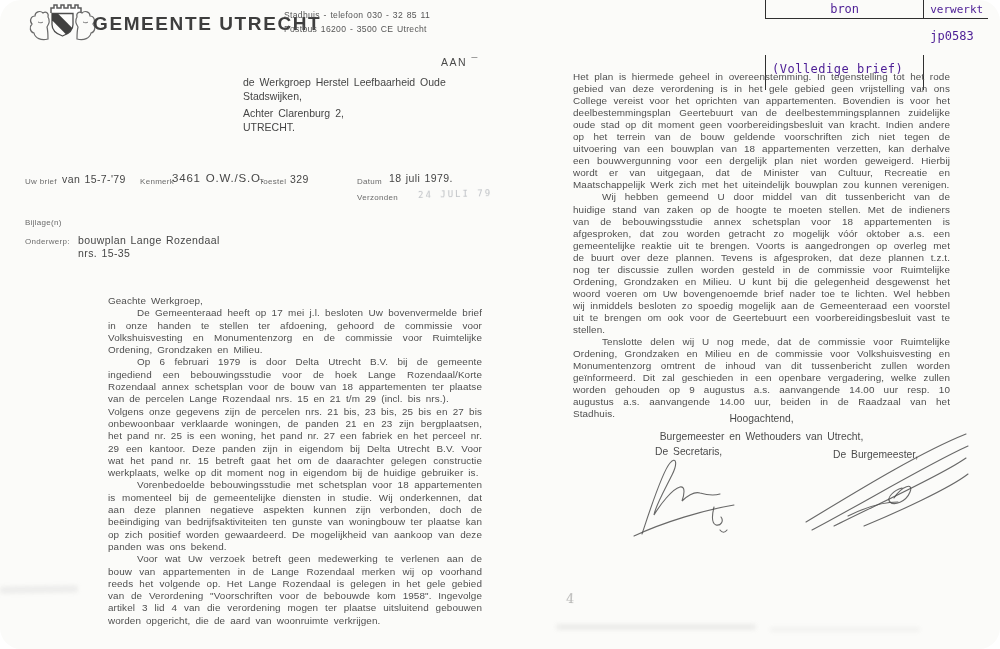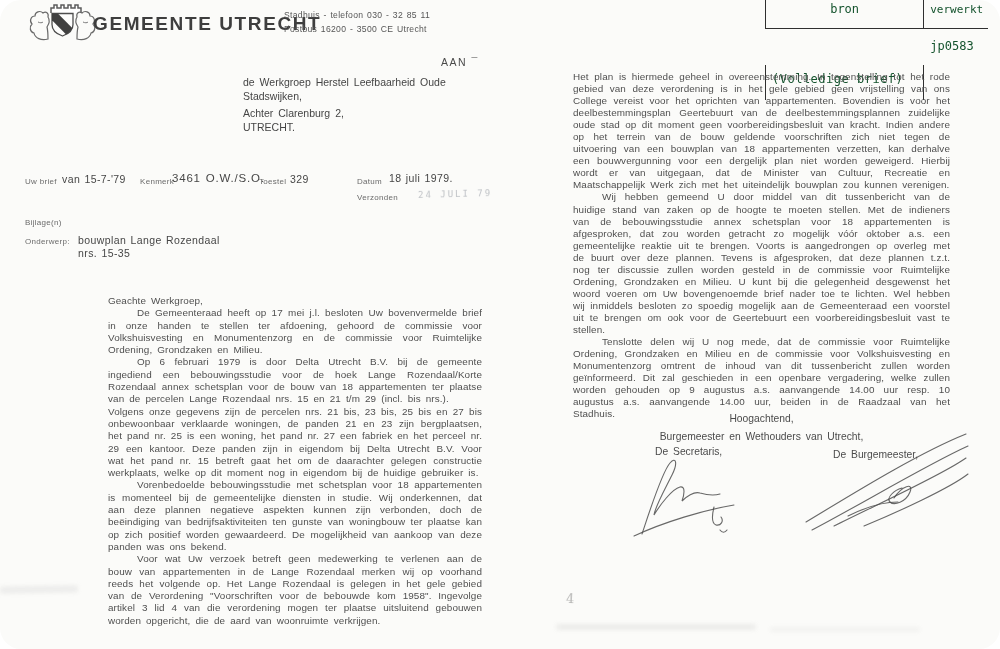--- a/index.html
+++ b/index.html
@@ -32,26 +32,26 @@
   .valediction{position:absolute;left:573px;top:413px;width:377px;text-align:center;
                font-size:10.3px;color:#4b4b4b;word-spacing:2px;}
   .signoff{position:absolute;left:573px;top:431px;width:377px;text-align:center;
            font-size:10.3px;color:#4b4b4b;word-spacing:2px;}
   .sec-label{position:absolute;left:655px;top:446px;font-size:10.3px;color:#4b4b4b;word-spacing:2px;}
   .mayor-label{position:absolute;left:833px;top:449px;font-size:10.3px;color:#4b4b4b;word-spacing:2px;}
   .sig{position:absolute;}
   .sig path{fill:none;stroke:#4e4e4e;stroke-width:1.1;stroke-linecap:round;opacity:.85;}
   
   .stamp-table{position:absolute;left:765px;top:0;width:223px;
-               font-family:"DejaVu Sans Mono",monospace;color:#14532d;}
+               font-family:"DejaVu Sans Mono",monospace;color:#4c1d95;}
   .st-row{display:flex;}
   .st-c1{width:168px;border-left:1.5px solid #2f2f2f;border-right:1.5px solid #2f2f2f;box-sizing:border-box;}
   .st-c2{width:67px;box-sizing:border-box;}
   .st-head .st-c1{border-bottom:1.5px solid #2f2f2f;text-align:center;font-size:12px;padding:2px 0 2px 0;}
-  .st-head .st-c2{border-bottom:1.5px solid #2f2f2f;font-size:11px;padding:3px 0 12px 6px;}
+  .st-head .st-c2{border-bottom:1.5px solid #2f2f2f;font-size:11px;padding:3px 0 2px 6px;}
   .st-vals .st-c1{font-size:12px;padding:7px 0 14px 6px;letter-spacing:.5px;margin-top:36px;}
   .st-vals .st-c2{font-size:12px;padding:10px 0 0 6px;}
   
   .logo{position:absolute;left:24px;top:2px;}
   
   .pencil-4{position:absolute;left:566px;top:591px;font-family:"DejaVu Serif",serif;
             font-size:13px;color:rgba(95,95,95,.45);transform:rotate(3deg);filter:blur(.3px);}
   .smudge{position:absolute;background:rgba(150,150,150,.14);filter:blur(2px);border-radius:3px;}
   .smudge-a{left:0;top:586px;width:78px;height:7px;transform:rotate(-1deg);}
   .smudge-b{left:556px;top:624px;width:200px;height:6px;}

